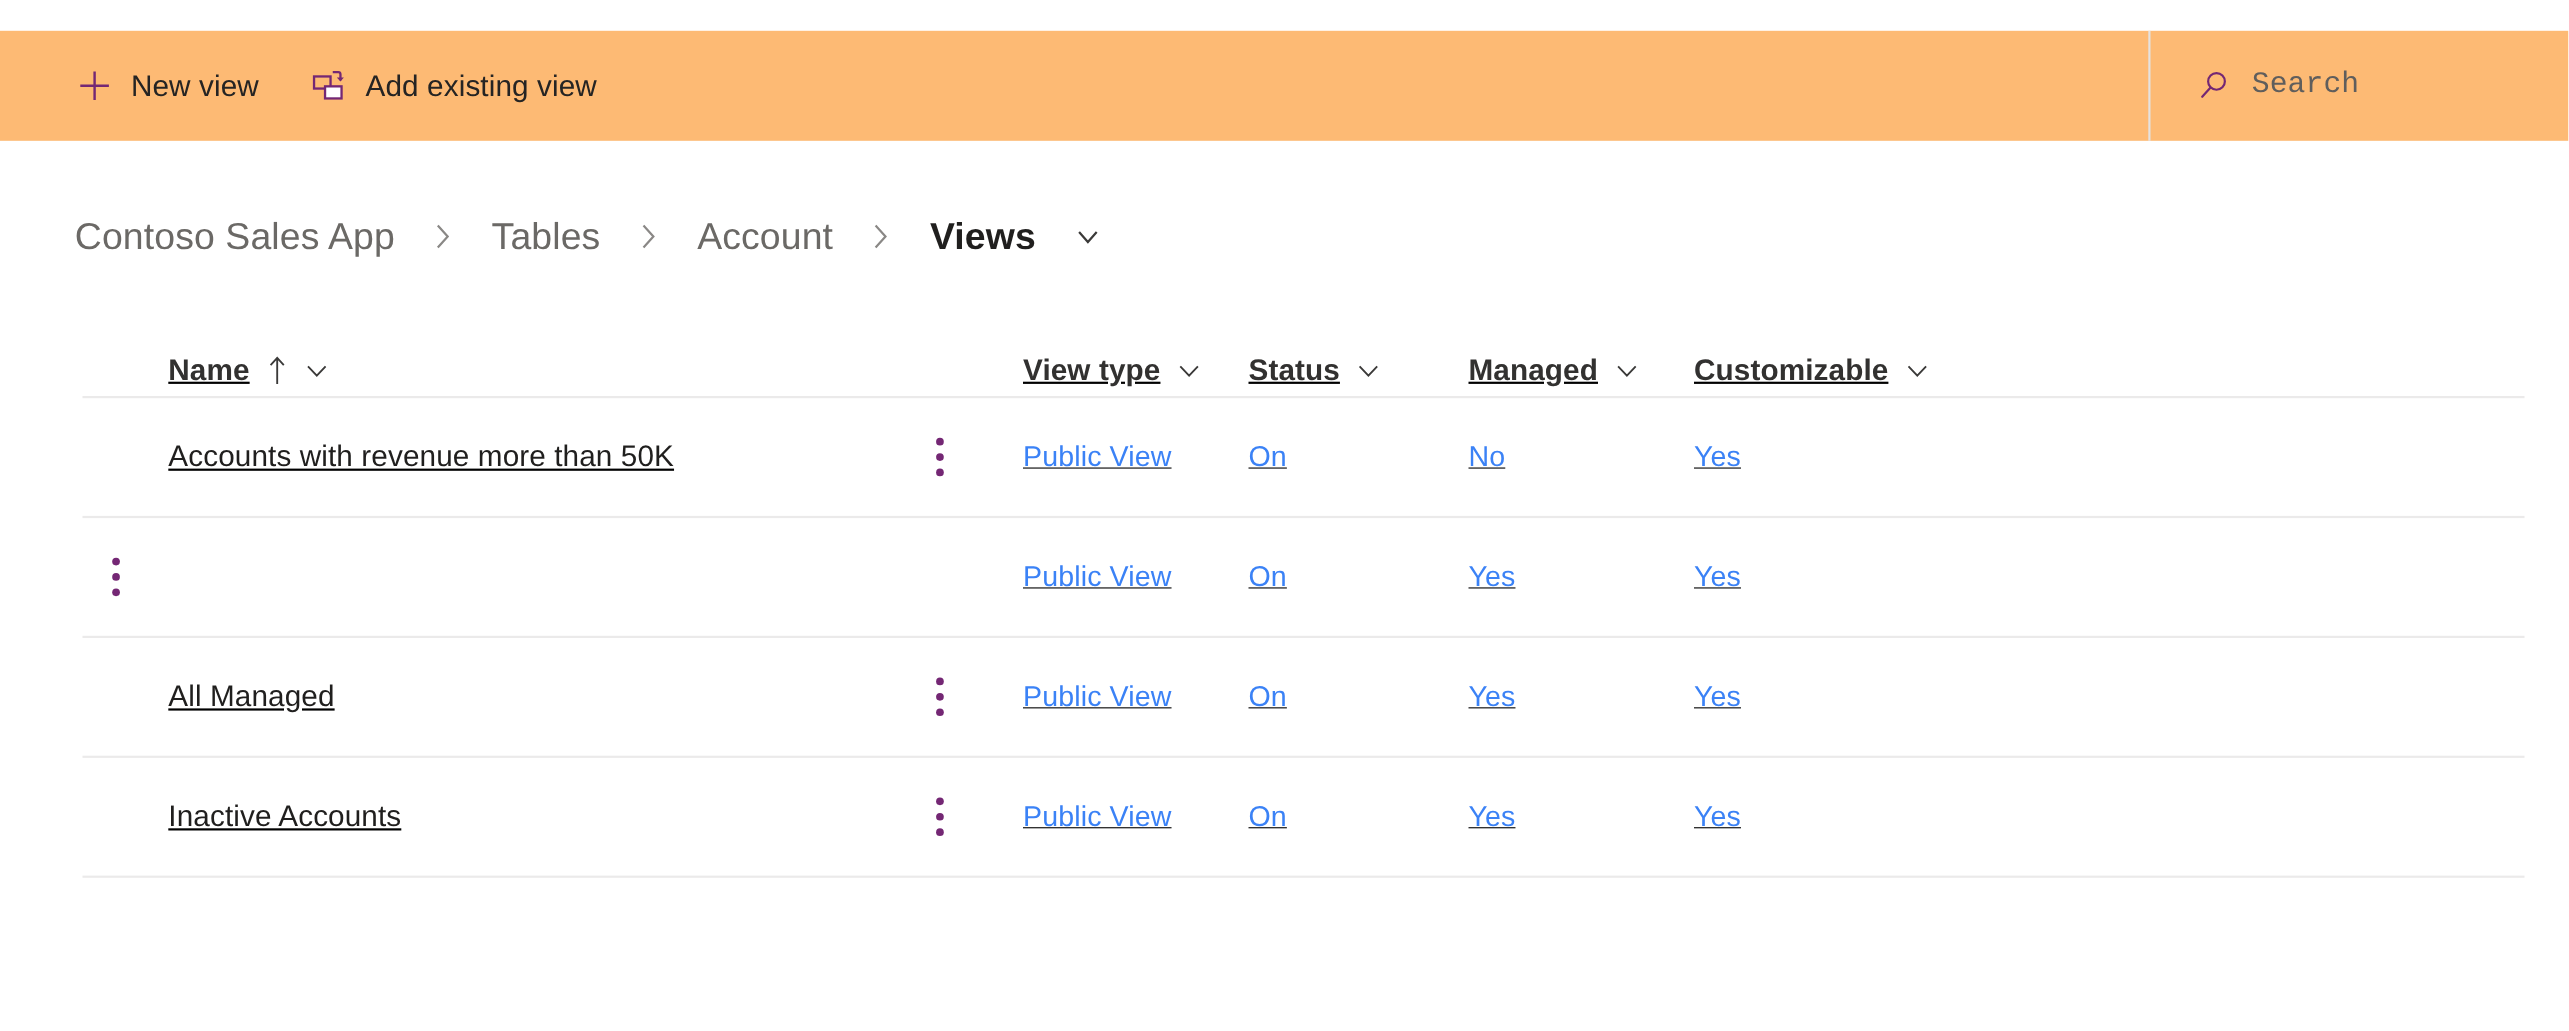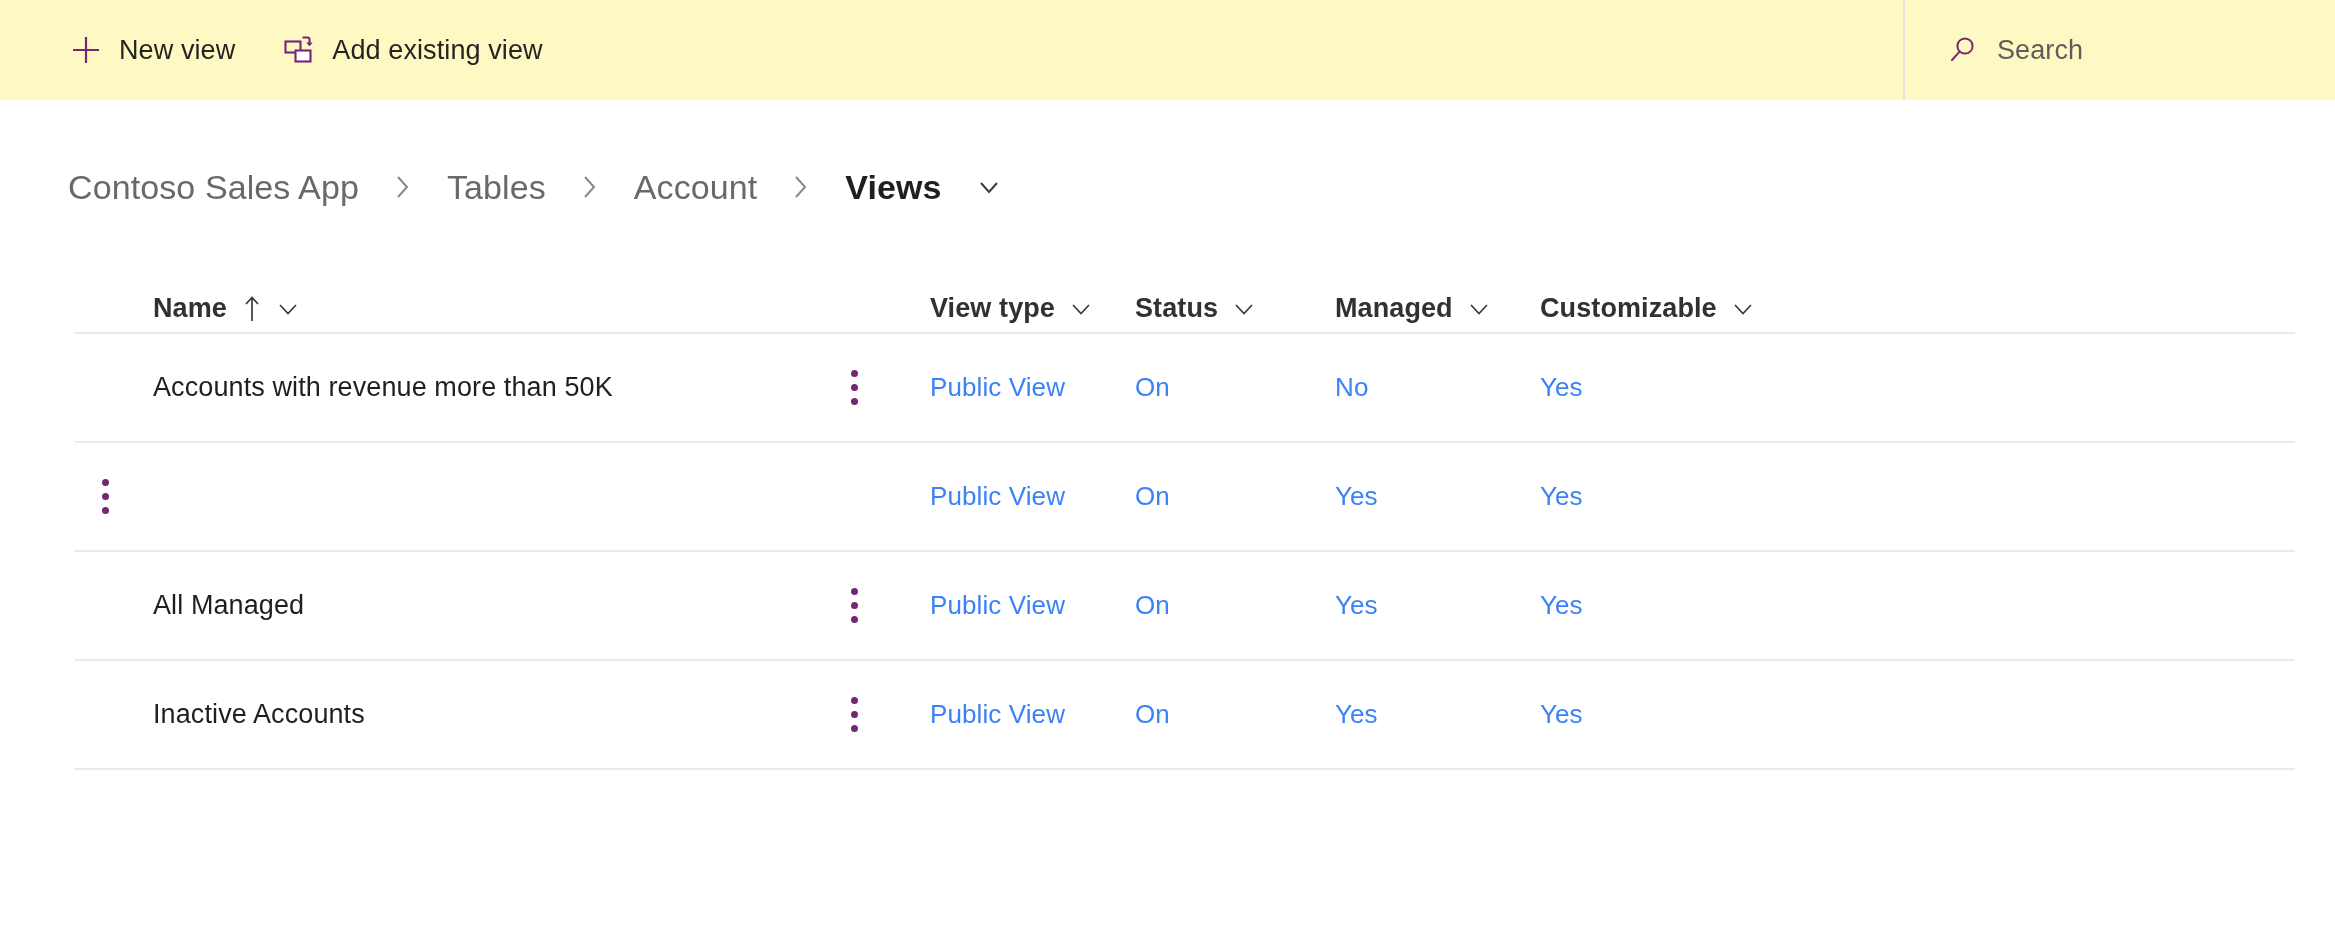--- a/index.html
+++ b/index.html
@@ -12,24 +12,25 @@
     background: #ffffff;
     font-family: "Liberation Sans", sans-serif;
     -webkit-font-smoothing: antialiased;
     overflow: hidden;
   }
 
   
   .command-bar {
     position: relative;
     height: 100px;
-    background: #fef9c3;
+    background: #fdba74;
     display: flex;
     align-items: center;
     box-sizing: border-box;
+    margin-top: 28px;
   }
   .cmd-actions {
     display: flex;
     align-items: center;
     padding-left: 68px;
     gap: 44px;
   }
   .cmd-button {
     display: flex;
     align-items: center;
@@ -53,26 +54,27 @@
     width: 32px;
     height: 32px;
     flex: 0 0 auto;
   }
 
   .search-region {
     position: absolute;
     top: 0;
     right: 0;
     height: 100px;
-    width: 432px;
+    width: 382px;
     display: flex;
     align-items: center;
     border-left: 2px solid #e4e2e0;
     box-sizing: border-box;
     cursor: text;
+    font-family: Liberation Mono, monospace;
   }
   .search-inner {
     display: flex;
     align-items: center;
     gap: 18px;
     padding-left: 42px;
   }
   .search-placeholder {
     font-size: 27px;
     color: #605e5c;
@@ -115,20 +117,21 @@
 
   
   .views-table {
     margin-top: 18px;
     padding-left: 75px;
     padding-right: 40px;
     box-sizing: border-box;
   }
   .table-inner {
     width: 100%;
+    text-decoration: underline;
   }
   .row {
     display: flex;
     align-items: center;
     border-bottom: 2px solid #ebeaea;
   }
   .header-row {
     height: 76px;
     align-items: flex-end;
     padding-bottom: 8px;

